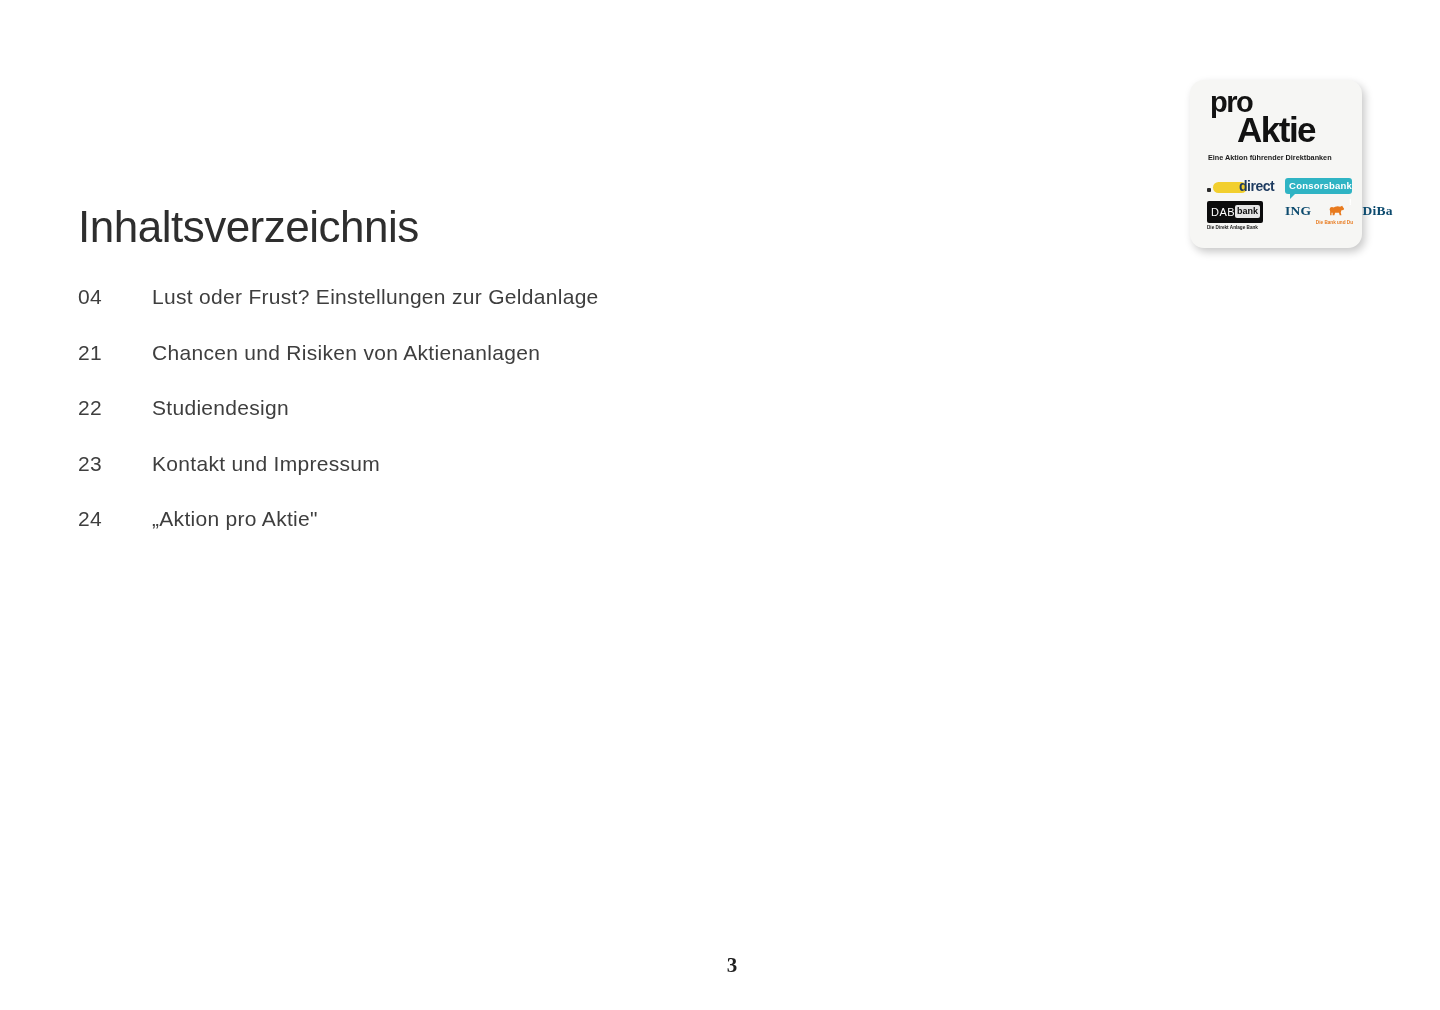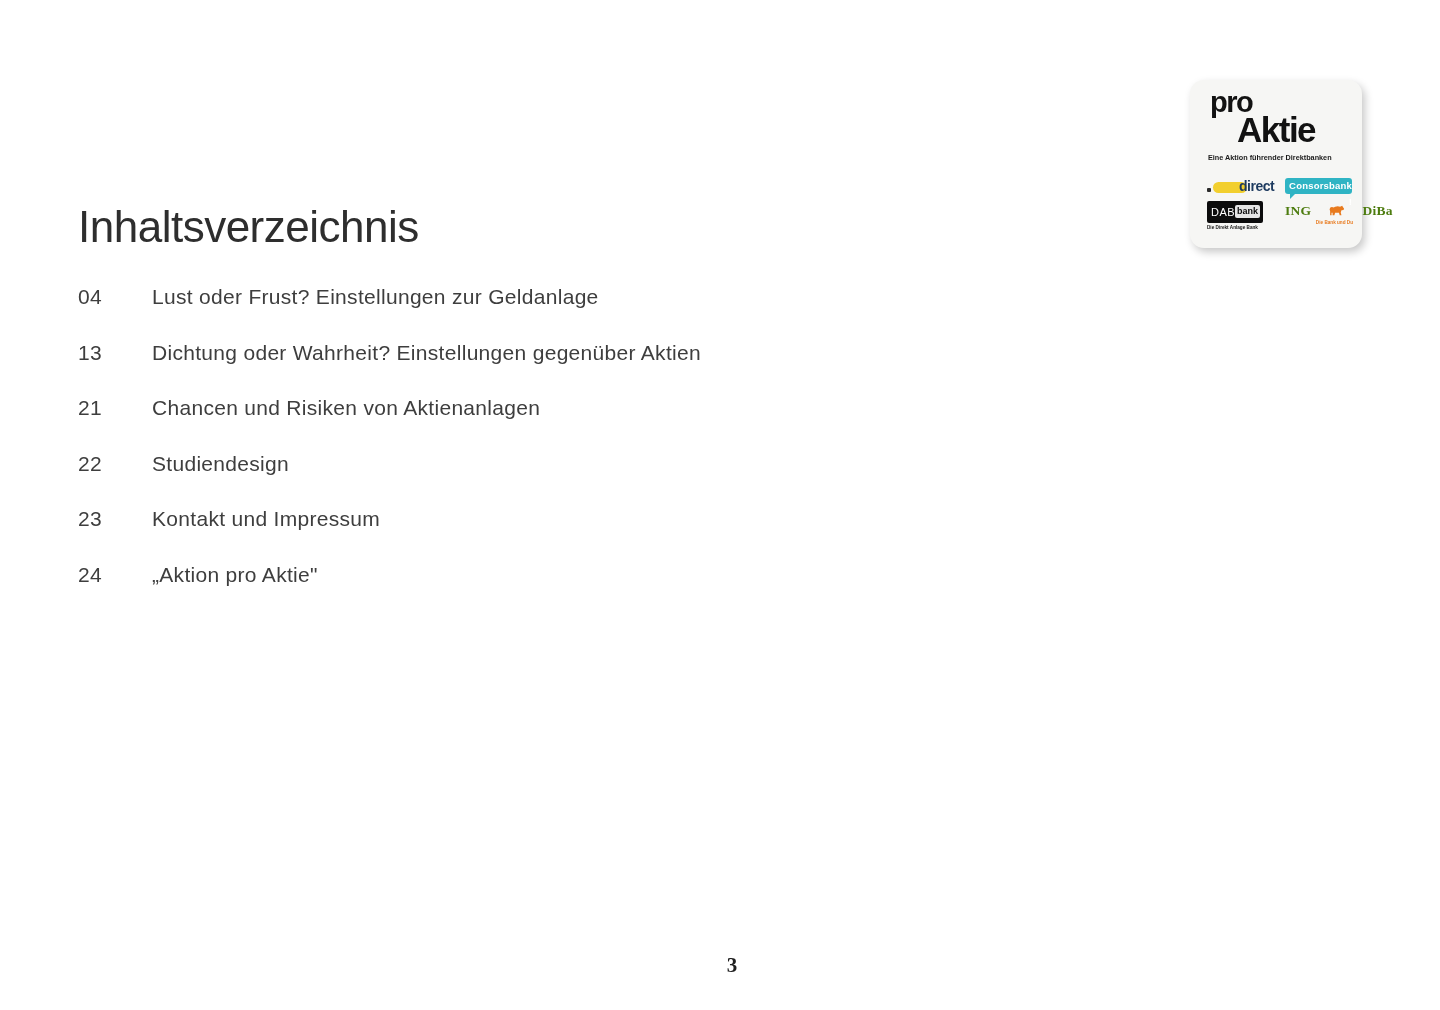--- a/index.html
+++ b/index.html
@@ -90,21 +90,21 @@
   .dab-subline {
     margin-top:2px; font-size:8px; font-weight:700; color:#161616; white-space:nowrap;
     transform:scale(0.58); transform-origin:left top;
   }
 
   
   .ing { position:absolute; left:95px; top:123px; width:68px; }
   .ing-row {
     display:flex; align-items:center; gap:17px;
     font-family:"Liberation Serif", serif; font-weight:700; font-size:13.5px;
-    color:#4d7c0f; letter-spacing:0.3px;
+    color:#0c4a6e; letter-spacing:0.3px;
   }
   .ing-lion { display:inline-block; width:17px; height:12px; }
   .ing-subline {
     margin-top:1px; text-align:right; font-size:8px; font-weight:700; color:#e87a1e;
     white-space:nowrap; transform:scale(0.58); transform-origin:right top;
   }
 </style>
 </head>
 <body>
 
@@ -146,24 +146,20 @@
   </div>
 
   <h1 class="doc-title">Inhaltsverzeichnis</h1>
 
   <div class="toc">
     <div class="toc-row">
       <span class="toc-num">04</span>
       <span class="toc-title">Lust oder Frust? Einstellungen zur Geldanlage</span>
     </div>
     <div class="toc-row">
-      <span class="toc-num">13</span>
-      <span class="toc-title">Dichtung oder Wahrheit? Einstellungen gegenüber Aktien</span>
-    </div>
-    <div class="toc-row">
       <span class="toc-num">21</span>
       <span class="toc-title">Chancen und Risiken von Aktienanlagen</span>
     </div>
     <div class="toc-row">
       <span class="toc-num">22</span>
       <span class="toc-title">Studiendesign</span>
     </div>
     <div class="toc-row">
       <span class="toc-num">23</span>
       <span class="toc-title">Kontakt und Impressum</span>

